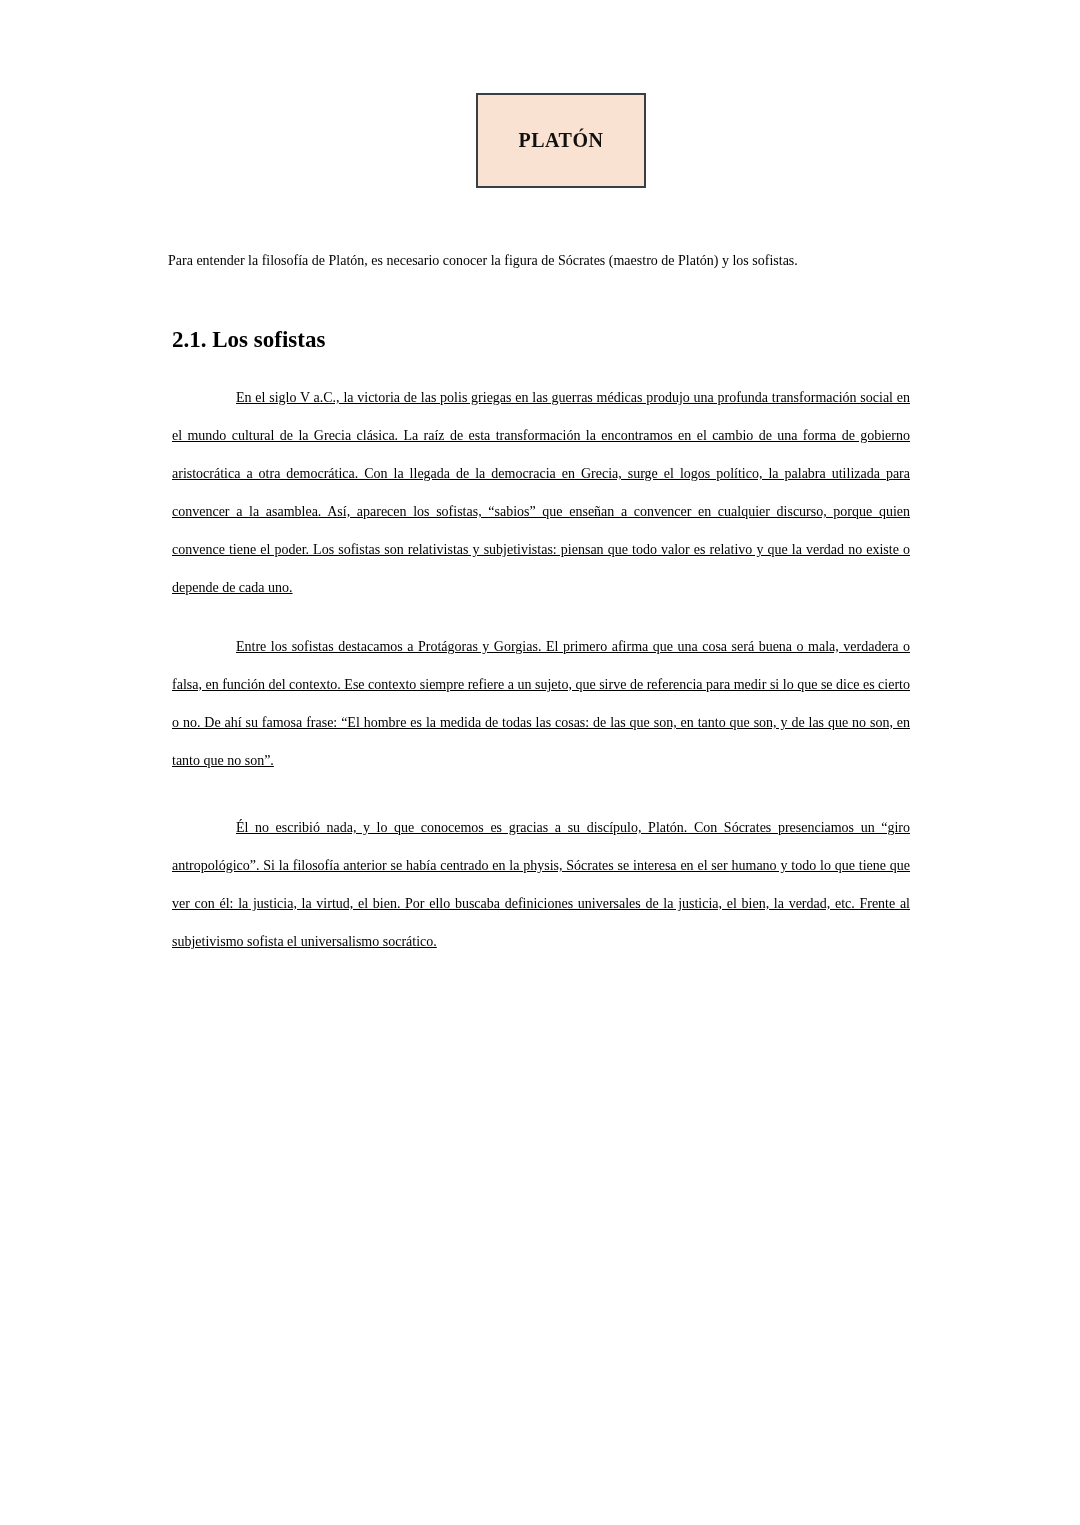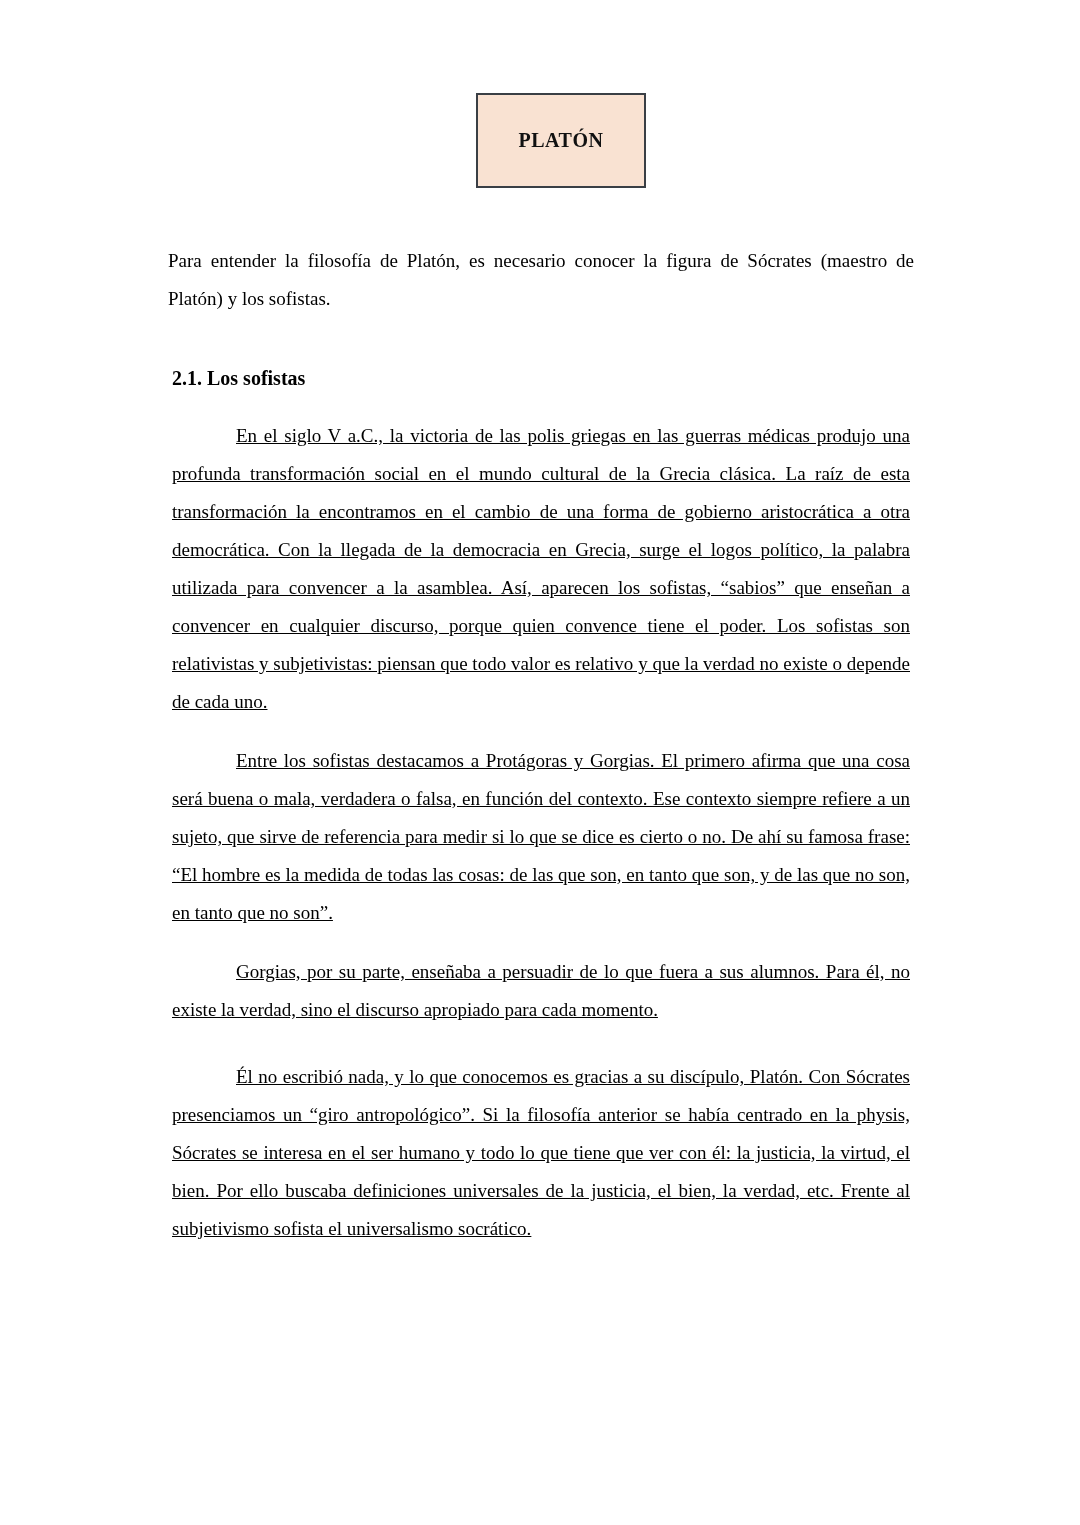--- a/index.html
+++ b/index.html
@@ -30,31 +30,31 @@
   .title-box .title-text {
     font-size: 20px;
     font-weight: bold;
     letter-spacing: 0.5px;
     color: #111111;
   }
   .doc-body {
     margin-top: 46px;
   }
   p.para {
-    font-size: 19px;
+    font-size: 14px;
     line-height: 38px;
     text-align: justify;
     margin: 0 16px 13px 0;
   }
   p.para.indent {
     text-indent: 64px;
     text-decoration: underline;
   }
   h2.section-heading {
-    font-size: 20px;
+    font-size: 23px;
     font-weight: bold;
     line-height: 38px;
     margin: 16px 0 12px 0;
   }
   h2.section-heading.spaced {
     margin-top: 66px;
   }
 </style>
 </head>
 <body>
@@ -69,21 +69,20 @@
 
     <p class="para">Para entender la filosofía de Platón, es necesario conocer la figura de Sócrates (maestro de Platón) y los sofistas.</p>
 
     <section>
       <h2 class="section-heading">2.1. Los sofistas</h2>
 
       <p class="para indent">En el siglo V a.C., la victoria de las polis griegas en las guerras médicas produjo una profunda transformación social en el mundo cultural de la Grecia clásica. La raíz de esta transformación la encontramos en el cambio de una forma de gobierno aristocrática a otra democrática. Con la llegada de la democracia en Grecia, surge el logos político, la palabra utilizada para convencer a la asamblea. Así, aparecen los sofistas, “sabios” que enseñan a convencer en cualquier discurso, porque quien convence tiene el poder. Los sofistas son relativistas y subjetivistas: piensan que todo valor es relativo y que la verdad no existe o depende de cada uno.</p>
 
       <p class="para indent">Entre los sofistas destacamos a Protágoras y Gorgias. El primero afirma que una cosa será buena o mala, verdadera o falsa, en función del contexto. Ese contexto siempre refiere a un sujeto, que sirve de referencia para medir si lo que se dice es cierto o no. De ahí su famosa frase: “El hombre es la medida de todas las cosas: de las que son, en tanto que son, y de las que no son, en tanto que no son”.</p>
 
-      <p class="para indent">Gorgias, por su parte, enseñaba a persuadir de lo que fuera a sus alumnos. Para él, no existe la verdad, sino el discurso apropiado para cada momento.</p>
     </section>
 
     <section>
 
 
       <p class="para indent">Él no escribió nada, y lo que conocemos es gracias a su discípulo, Platón. Con Sócrates presenciamos un “giro antropológico”. Si la filosofía anterior se había centrado en la physis, Sócrates se interesa en el ser humano y todo lo que tiene que ver con él: la justicia, la virtud, el bien. Por ello buscaba definiciones universales de la justicia, el bien, la verdad, etc. Frente al subjetivismo sofista el universalismo socrático.</p>
     </section>
 
   </div>
 </div>

